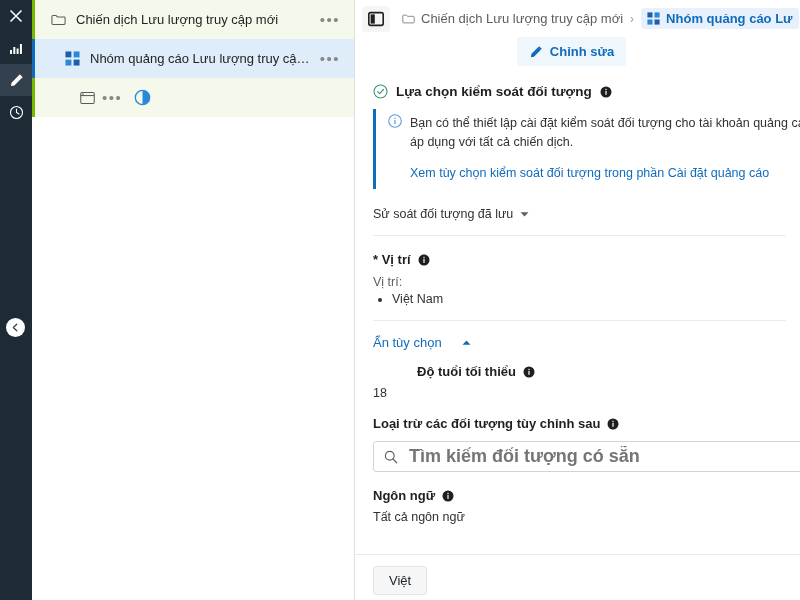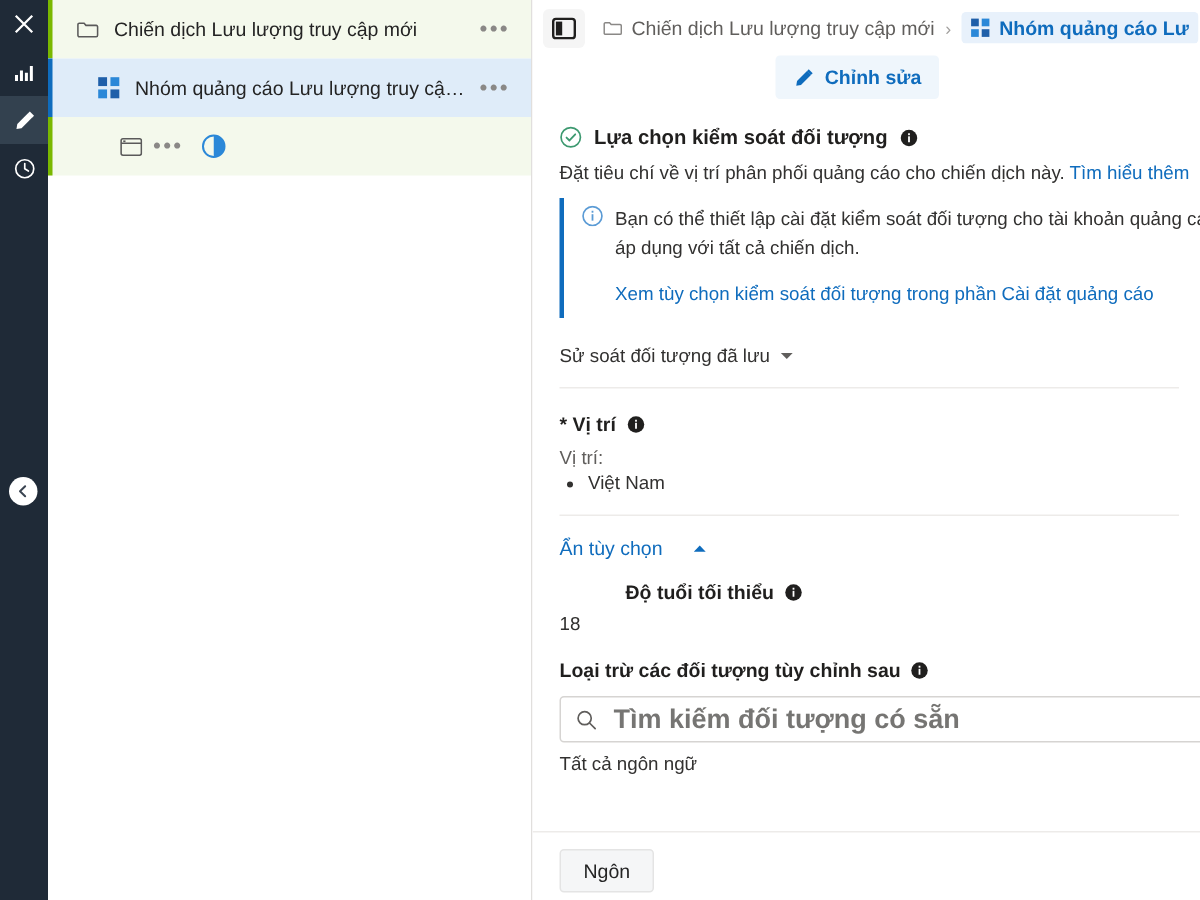--- a/index.html
+++ b/index.html
@@ -472,24 +472,20 @@
         <span>Lựa chọn kiểm soát đối tượng</span>
         <span>
           <svg width="12" height="12" viewBox="0 0 14 14" style="display:block">
             <circle cx="7" cy="7" r="6.4" fill="#201f1e"></circle>
             <rect x="6.3" y="5.7" width="1.4" height="4.6" fill="#ffffff"></rect>
             <rect x="6.3" y="3.3" width="1.4" height="1.5" fill="#ffffff"></rect>
           </svg>
         </span>
       </div>
 
-      <div class="subtitle">
-        <span>Đặt tiêu chí về vị trí phân phối quảng cáo cho chiến dịch này.</span>
-        <span class="link">Tìm hiểu thêm</span>
-      </div>
 
       <div class="infobox">
         <span>
           <svg width="14" height="14" viewBox="0 0 14 14" style="display:block">
             <circle cx="7" cy="7" r="6.3" fill="none" stroke="#5b9bd5" stroke-width="1.1"></circle>
             <rect x="6.4" y="5.8" width="1.2" height="4.3" fill="#5b9bd5"></rect>
             <rect x="6.4" y="3.5" width="1.2" height="1.3" fill="#5b9bd5"></rect>
           </svg>
         </span>
         <div class="txt">
@@ -561,20 +557,30 @@
       <div class="search-box">
         <span>
           <svg width="14" height="14" viewBox="0 0 16 16" style="display:block">
             <circle cx="6.6" cy="6.6" r="5" fill="none" stroke="#605e5c" stroke-width="1.3"></circle>
             <path d="M10.3 10.3 L14.6 14.6" stroke="#605e5c" stroke-width="1.3" stroke-linecap="round"></path>
           </svg>
         </span>
         <input type="text" placeholder="Tìm kiếm đối tượng có sẵn" style="">
       </div>
 
+      <div class="mt16 field-label">
+        <span>Ngôn ngữ</span>
+        <span>
+          <svg width="12" height="12" viewBox="0 0 14 14" style="display:block">
+            <circle cx="7" cy="7" r="6.4" fill="#201f1e"></circle>
+            <rect x="6.3" y="5.7" width="1.4" height="4.6" fill="#ffffff"></rect>
+            <rect x="6.3" y="3.3" width="1.4" height="1.5" fill="#ffffff"></rect>
+          </svg>
+        </span>
+      </div>
       <div class="value-text">Tất cả ngôn ngữ</div>
     </div>
 
     <div class="footer">
-      <button class="close-btn">Ngôn</button>
+      <button class="close-btn">Việt</button>
     </div>
   </div>
 </div>
 
 </body></html>

